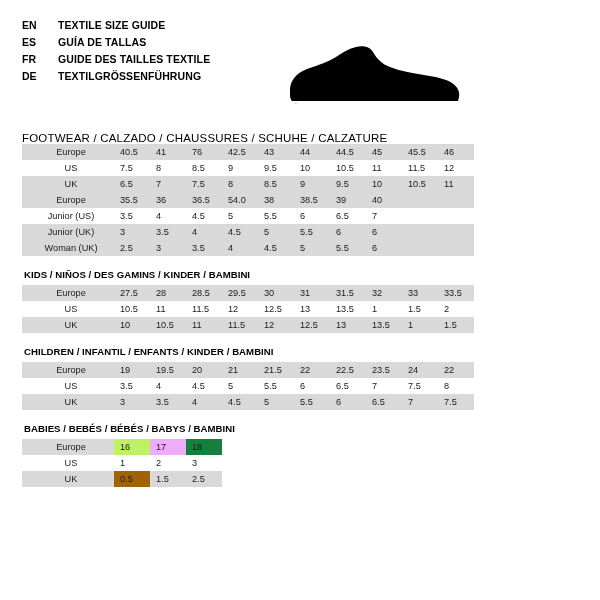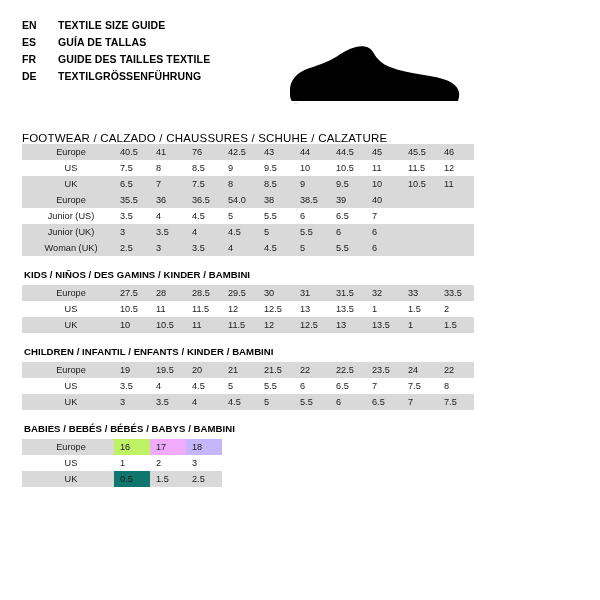--- a/index.html
+++ b/index.html
@@ -347,21 +347,21 @@
   </div>
 
   <div class="section babies">
     <div class="section-title">BABIES / BEBÉS / BÉBÉS / BABYS / BAMBINI</div>
     <table class="size">
       <tbody>
           <tr>
         <td class="label" style="background:#d9d9d9">Europe</td>
         <td style="background:#bef264">16</td>
         <td style="background:#f0abfc">17</td>
-        <td style="background:#c4b5fd">18</td>
+        <td style="background:#15803d">18</td>
         <td></td>
         <td></td>
         <td></td>
         <td></td>
         <td></td>
         <td></td>
         <td></td>
       </tr>
       <tr>
         <td class="label">US</td>
@@ -371,21 +371,21 @@
         <td></td>
         <td></td>
         <td></td>
         <td></td>
         <td></td>
         <td></td>
         <td></td>
       </tr>
       <tr>
         <td class="label" style="background:#d9d9d9">UK</td>
-        <td style="background:#0f766e">0.5</td>
+        <td style="background:#a16207">0.5</td>
         <td style="background:#d9d9d9">1.5</td>
         <td style="background:#d9d9d9">2.5</td>
         <td></td>
         <td></td>
         <td></td>
         <td></td>
         <td></td>
         <td></td>
         <td></td>
       </tr>

